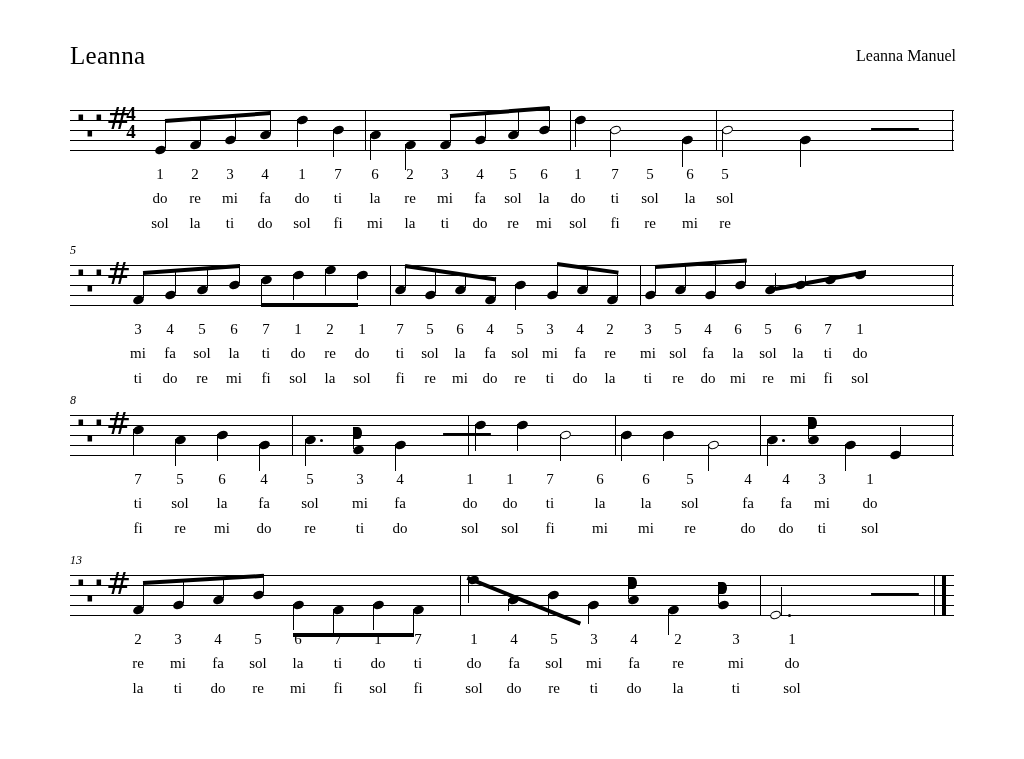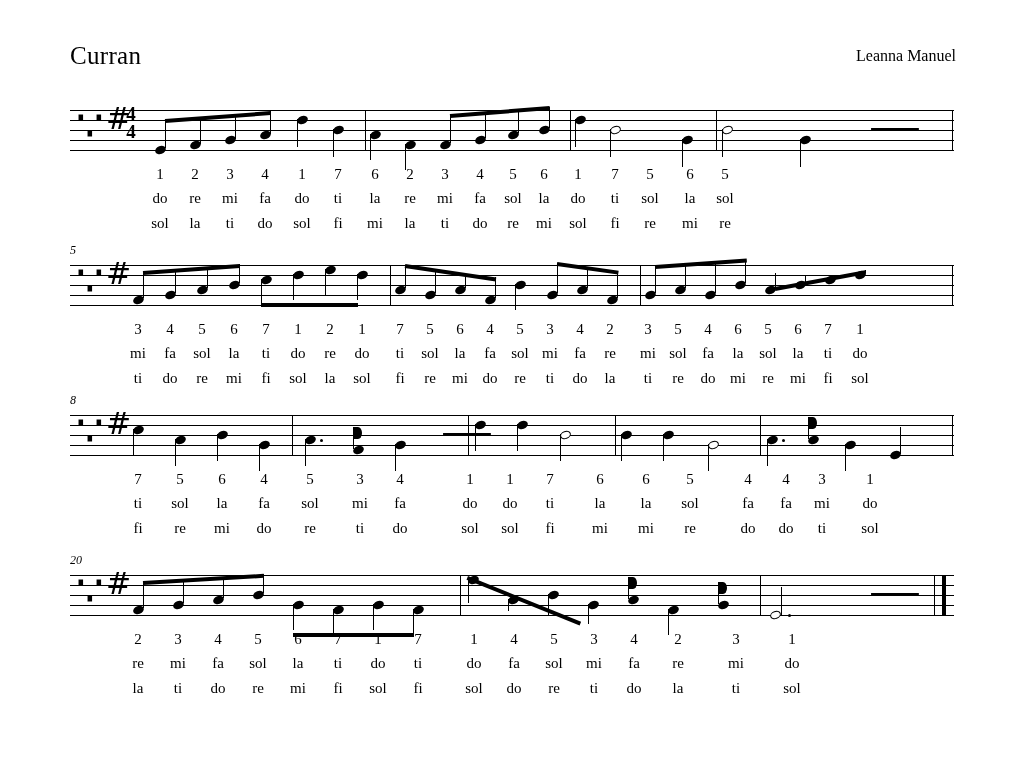--- a/index.html
+++ b/index.html
@@ -172,21 +172,21 @@
     font-family: "Liberation Serif", serif;
   }
   .lyricrow.numbers span { font-size: 15px; }
   .lyricrow.syll span { font-size: 15px; }
 </style>
 </head>
 <body>
 
 <div class="sheet">
 
-  <div class="title">Curran</div>
+  <div class="title">Leanna</div>
   <div class="composer">Leanna Manuel</div>
 
   <div class="system" style="top:110px;">
     <div class="staff">
       <div class="line l0"></div>
       <div class="line l1"></div>
       <div class="line l2"></div>
       <div class="line l3"></div>
       <div class="line l4"></div>
 
@@ -593,21 +593,21 @@
       <span style="left:576px;">mi</span>
       <span style="left:620px;">re</span>
       <span style="left:678px;">do</span>
       <span style="left:716px;">do</span>
       <span style="left:752px;">ti</span>
       <span style="left:800px;">sol</span>
     </div>
   </div>
 
   <div class="system" style="top:575px;">
-    <div class="measure-number">20</div>
+    <div class="measure-number">13</div>
     <div class="staff">
       <div class="line l0"></div>
       <div class="line l1"></div>
       <div class="line l2"></div>
       <div class="line l3"></div>
       <div class="line l4"></div>
 
       <div class="clef">∵</div>
       <div class="keysig">#</div>
 

